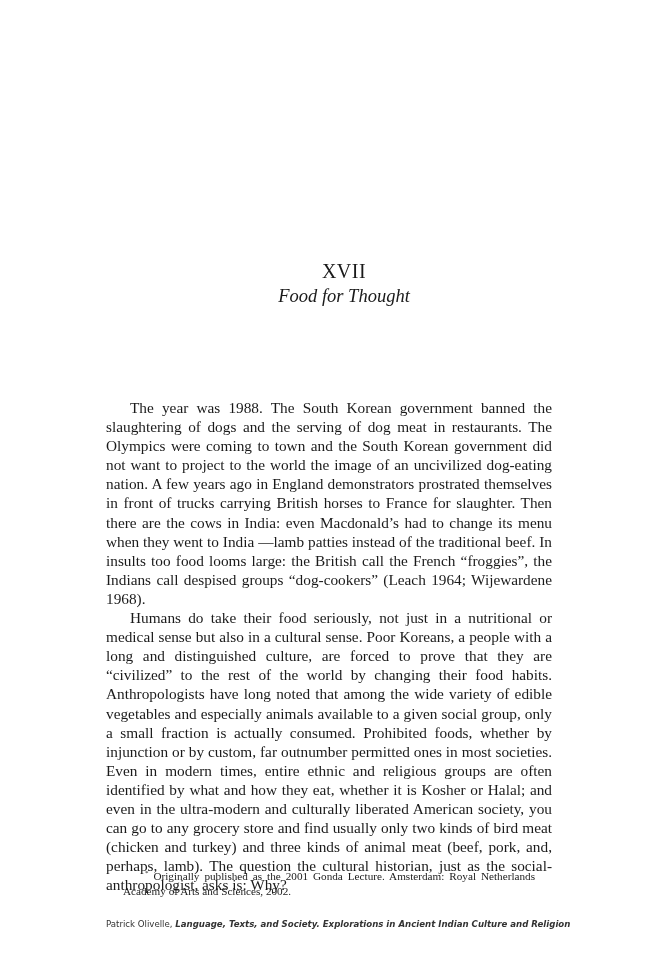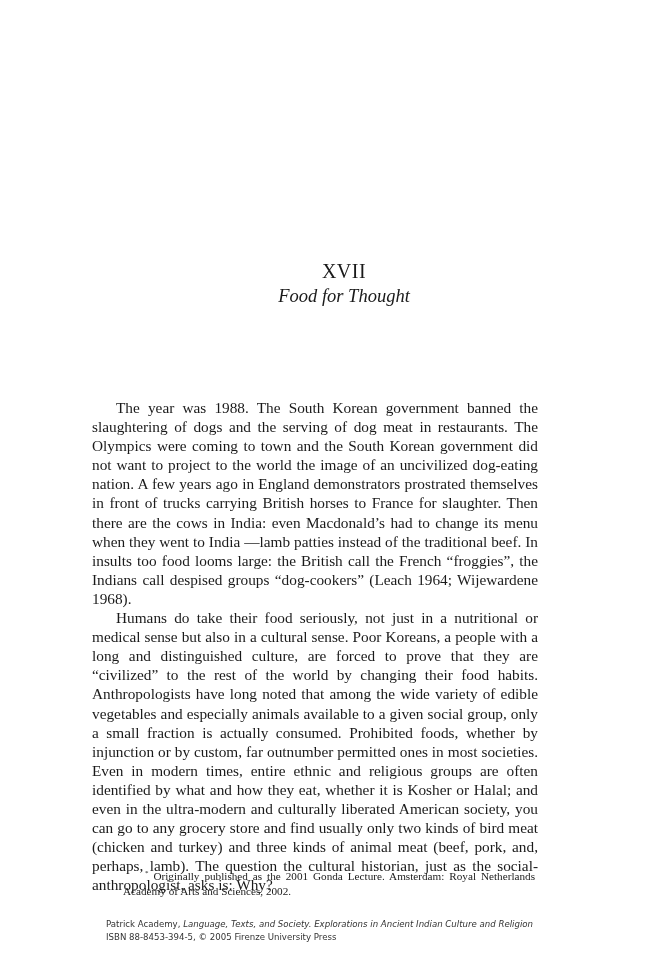--- a/index.html
+++ b/index.html
@@ -34,21 +34,21 @@
     font-style: italic;
     margin-left: 22px;
   }
   .chapter-subtitle {
     font-size: 18.5px;
     line-height: 26px;
     font-style: italic;
   }
   .body-text {
     position: absolute;
-    left: 92px;
+    left: 106px;
     width: 446px;
     top: 398px;
     font-size: 15.3px;
     line-height: 19.1px;
     text-align: justify;
     hyphens: manual;
     font-family: Liberation Serif, serif;
   }
   .body-text p {
     margin: 0;
@@ -74,35 +74,34 @@
   .imprint {
     position: absolute;
     left: 106px;
     top: 918px;
     font-family: "DejaVu Sans", "Liberation Sans", sans-serif;
     font-size: 8.6px;
     line-height: 12.5px;
     color: #333333;
     white-space: nowrap;
   }
-  .imprint i { font-style: italic; }
+  .imprint i { font-style: italic; font-weight: bold; }
 </style>
 </head>
 <body>
 
 <div class="heading">
   <div class="chapter-number">XVII</div>
   <div class="chapter-title">Food for Thought</div>
 </div>
 
 <div class="body-text">
   <p>The year was 1988. The South Korean government banned the slaughtering of dogs and the serving of dog meat in restaurants. The Olympics were coming to town and the South Korean government did not want to project to the world the image of an uncivilized dog-eating nation. A few years ago in England demonstrators prostrated themselves in front of trucks carrying British horses to France for slaughter. Then there are the cows in India: even Macdonald’s had to change its menu when they went to India —lamb patties instead of the traditional beef. In insults too food looms large: the British call the French “froggies”, the Indians call despised groups “dog-cookers” (Leach 1964; Wijewardene 1968).</p>
   <p>Humans do take their food seriously, not just in a nutritional or medical sense but also in a cultural sense. Poor Koreans, a people with a long and distinguished culture, are forced to prove that they are “civilized” to the rest of the world by changing their food habits. Anthropologists have long noted that among the wide variety of edible vegetables and especially animals available to a given social group, only a small fraction is actually consumed. Prohibited foods, whether by injunction or by custom, far outnumber permitted ones in most societies. Even in modern times, entire ethnic and religious groups are often identified by what and how they eat, whether it is Kosher or Halal; and even in the ultra-modern and culturally liberated American society, you can go to any grocery store and find usually only two kinds of bird meat (chicken and turkey) and three kinds of animal meat (beef, pork, and, perhaps, lamb). The question the cultural historian, just as the social-anthropologist, asks is: Why?</p>
 </div>
 
 <div class="footnote">
   <p><sup>*</sup> <span>Originally published as the 2001 Gonda Lecture. Amsterdam: Royal Netherlands Academy of Arts and Sciences, 2002.</span></p>
 </div>
 
 <div class="imprint">
-  <div><span>Patrick Academy,</span> <i>Language, Texts, and Society. Explorations in Ancient Indian Culture and Religion</i></div>
-  <div>ISBN 88-8453-394-5,  © 2005 Firenze University Press</div>
+  <div><span>Patrick Olivelle,</span> <i>Language, Texts, and Society. Explorations in Ancient Indian Culture and Religion</i></div>
 </div>
 
 </body></html>

